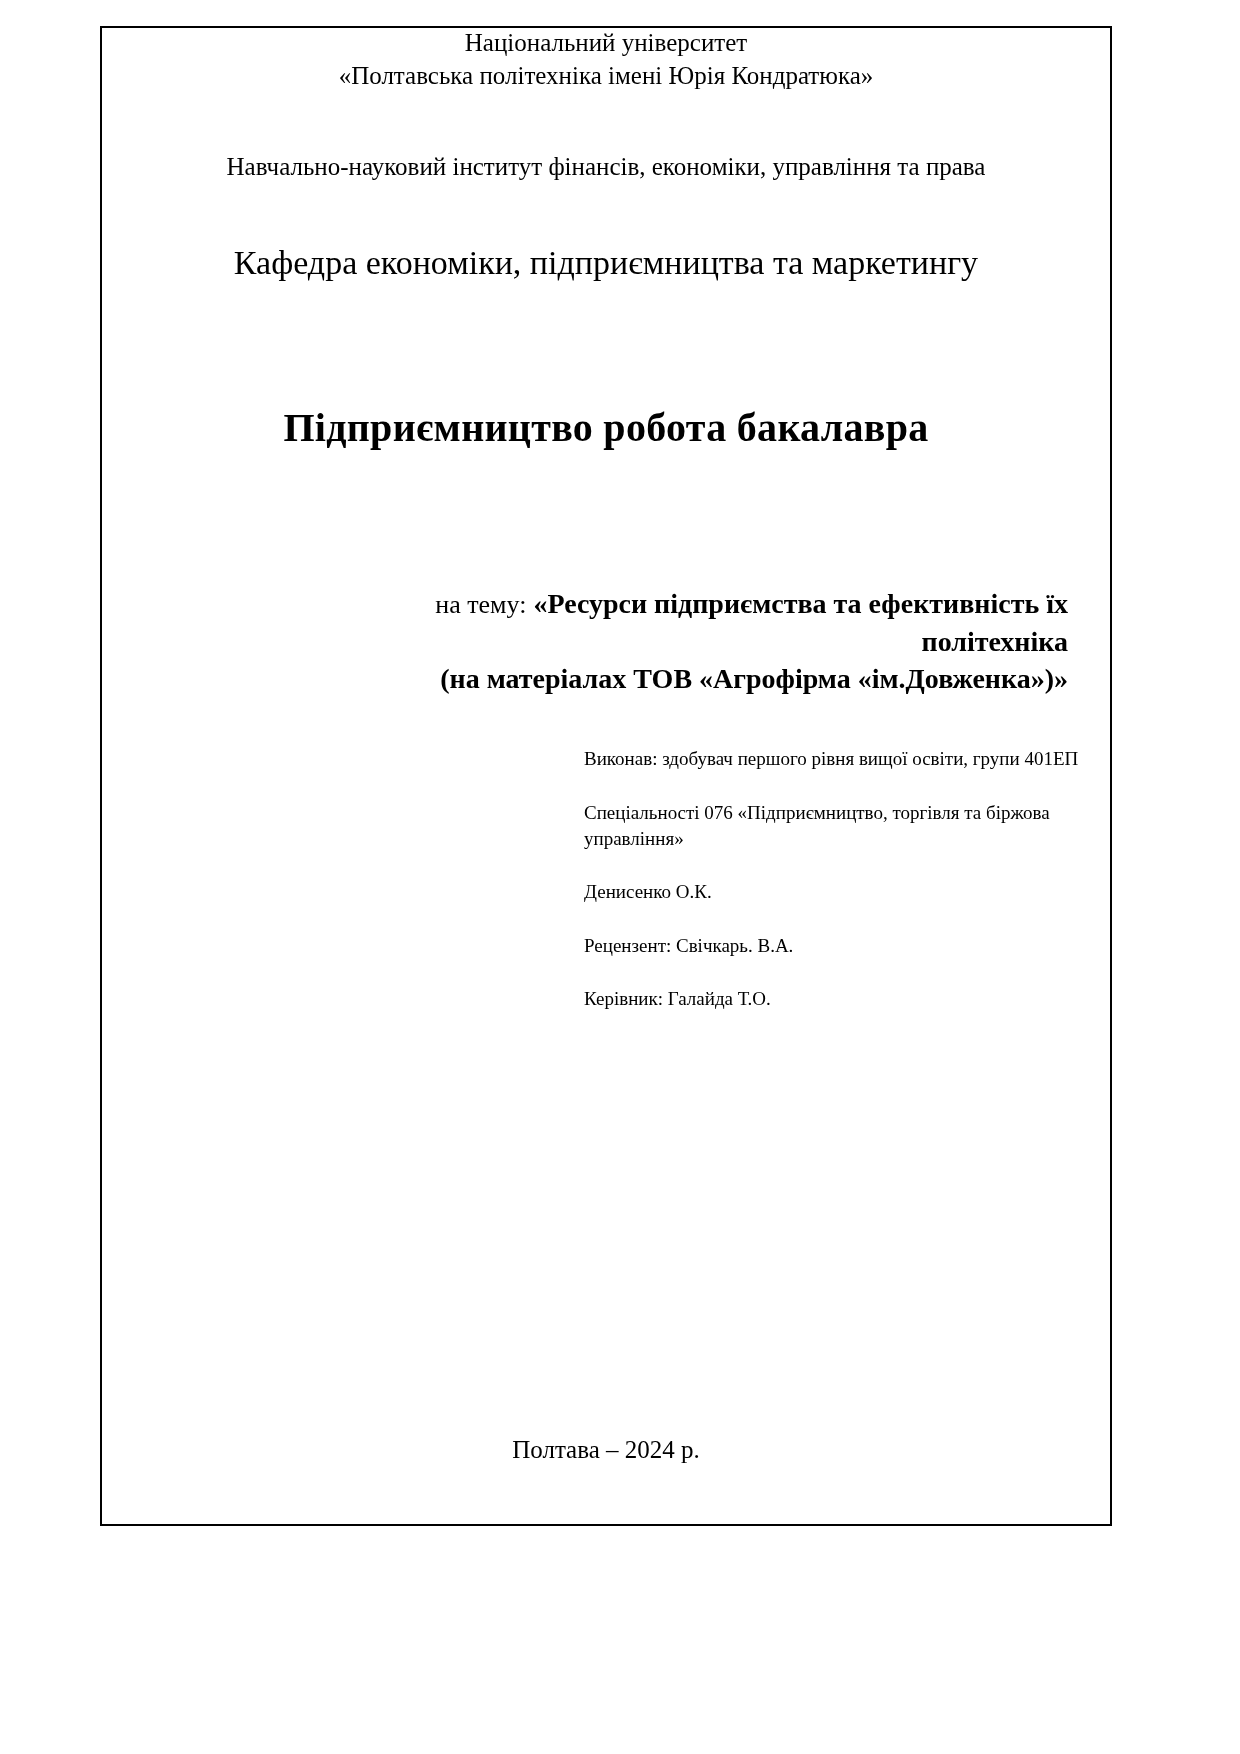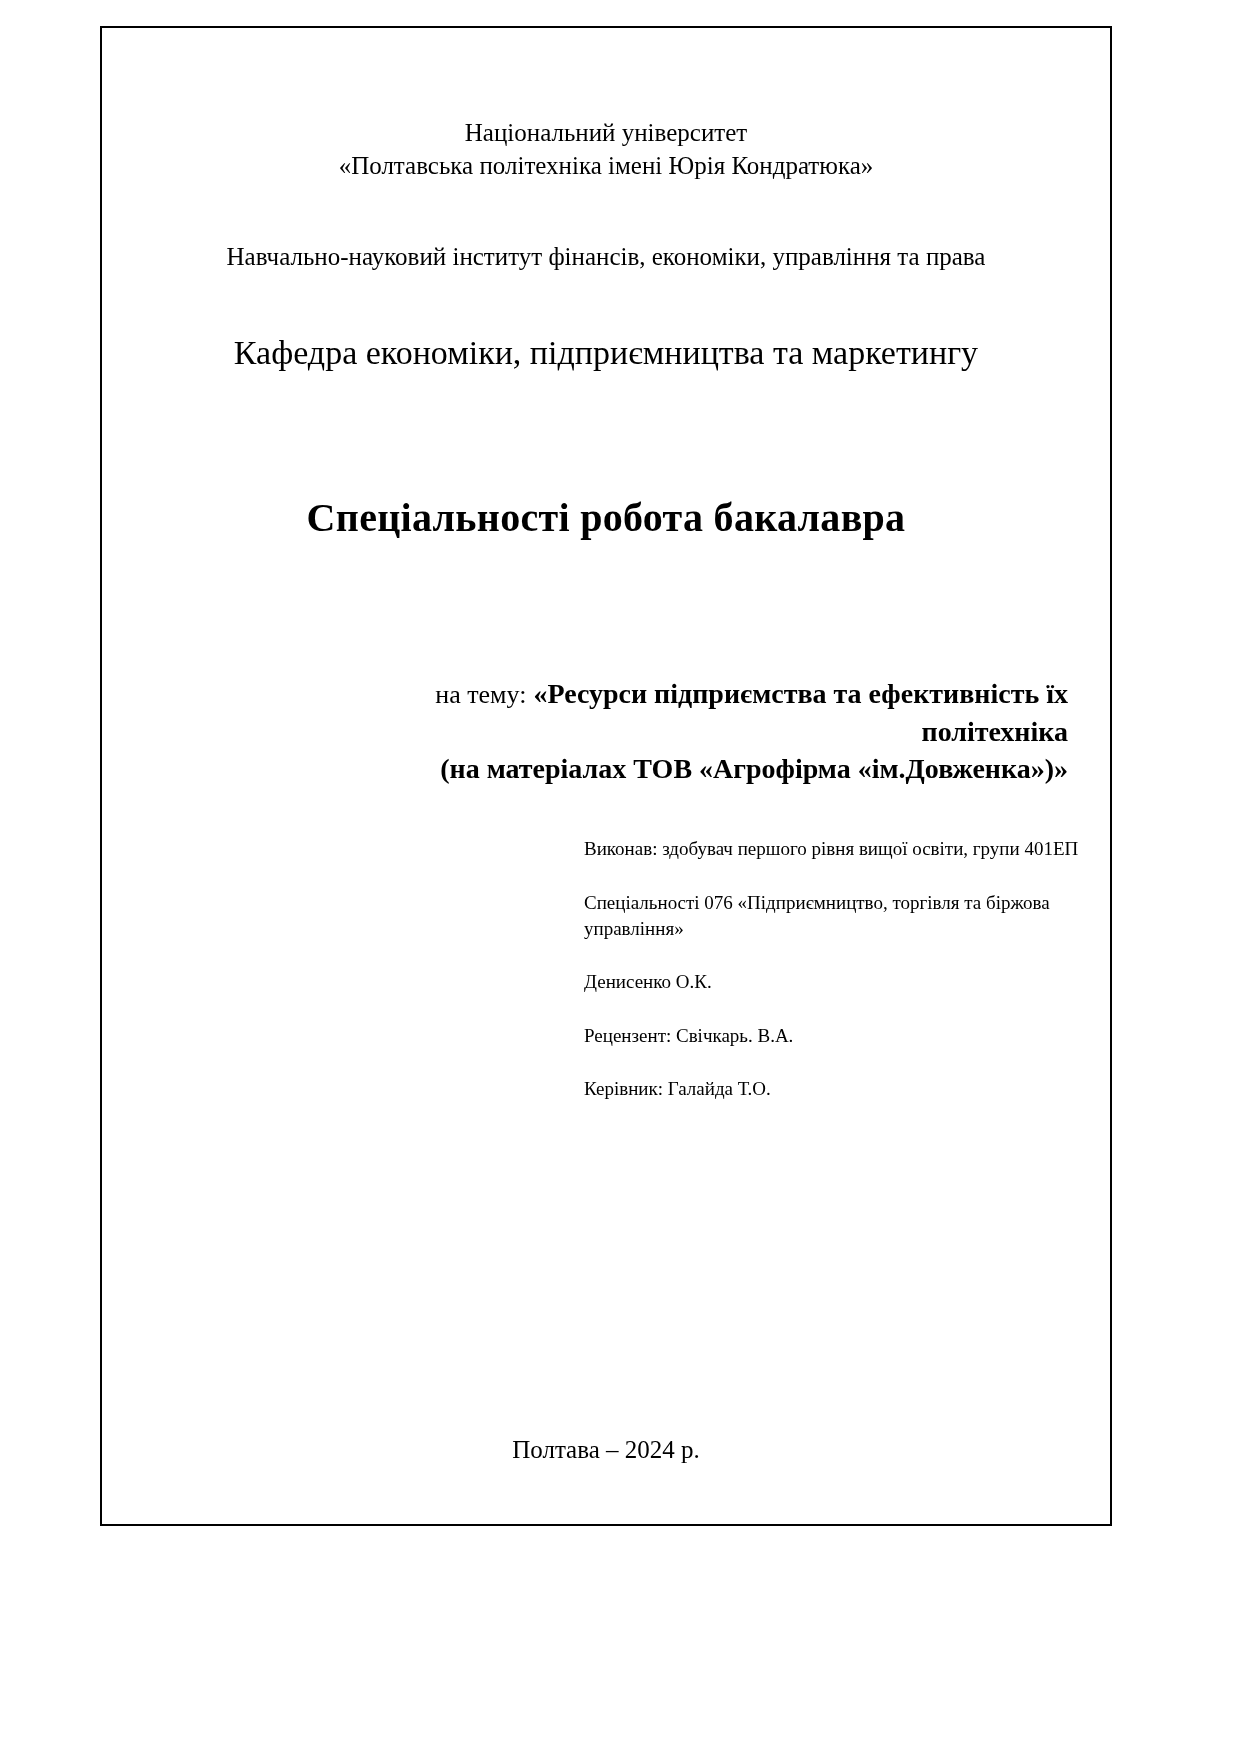--- a/index.html
+++ b/index.html
@@ -41,21 +41,20 @@
     height: 1500px;
     box-sizing: border-box;
     padding: 0 44px;
   }
 
   .center {
     text-align: center;
   }
 
   .org-block {
-    margin-top: 90px;
     font-size: 25px;
     line-height: 1.32;
   }
   .org-line {
     display: block;
   }
 
   .institute {
     margin-top: 58px;
     font-size: 25px;
@@ -124,21 +123,21 @@
 
     <div class="org-block center">
       <span class="org-line">Національний університет</span>
       <span class="org-line">«Полтавська політехніка імені Юрія Кондратюка»</span>
     </div>
 
     <div class="institute center">Навчально-науковий інститут фінансів, економіки, управління та права</div>
 
     <div class="department center">Кафедра економіки, підприємництва та маркетингу</div>
 
-    <div class="doc-type center">Спеціальності робота бакалавра</div>
+    <div class="doc-type center">Підприємництво робота бакалавра</div>
 
     <div class="topic-block">
       <span class="topic-prefix">на тему:</span>
       <span class="topic-title">«Ресурси підприємства та ефективність їх</span><br>
       <span class="topic-title">політехніка</span><br>
       <span class="topic-title">(на матеріалах ТОВ «Агрофірма «ім.Довженка»)»</span>
     </div>
 
     <div class="author-block">
       <p>

